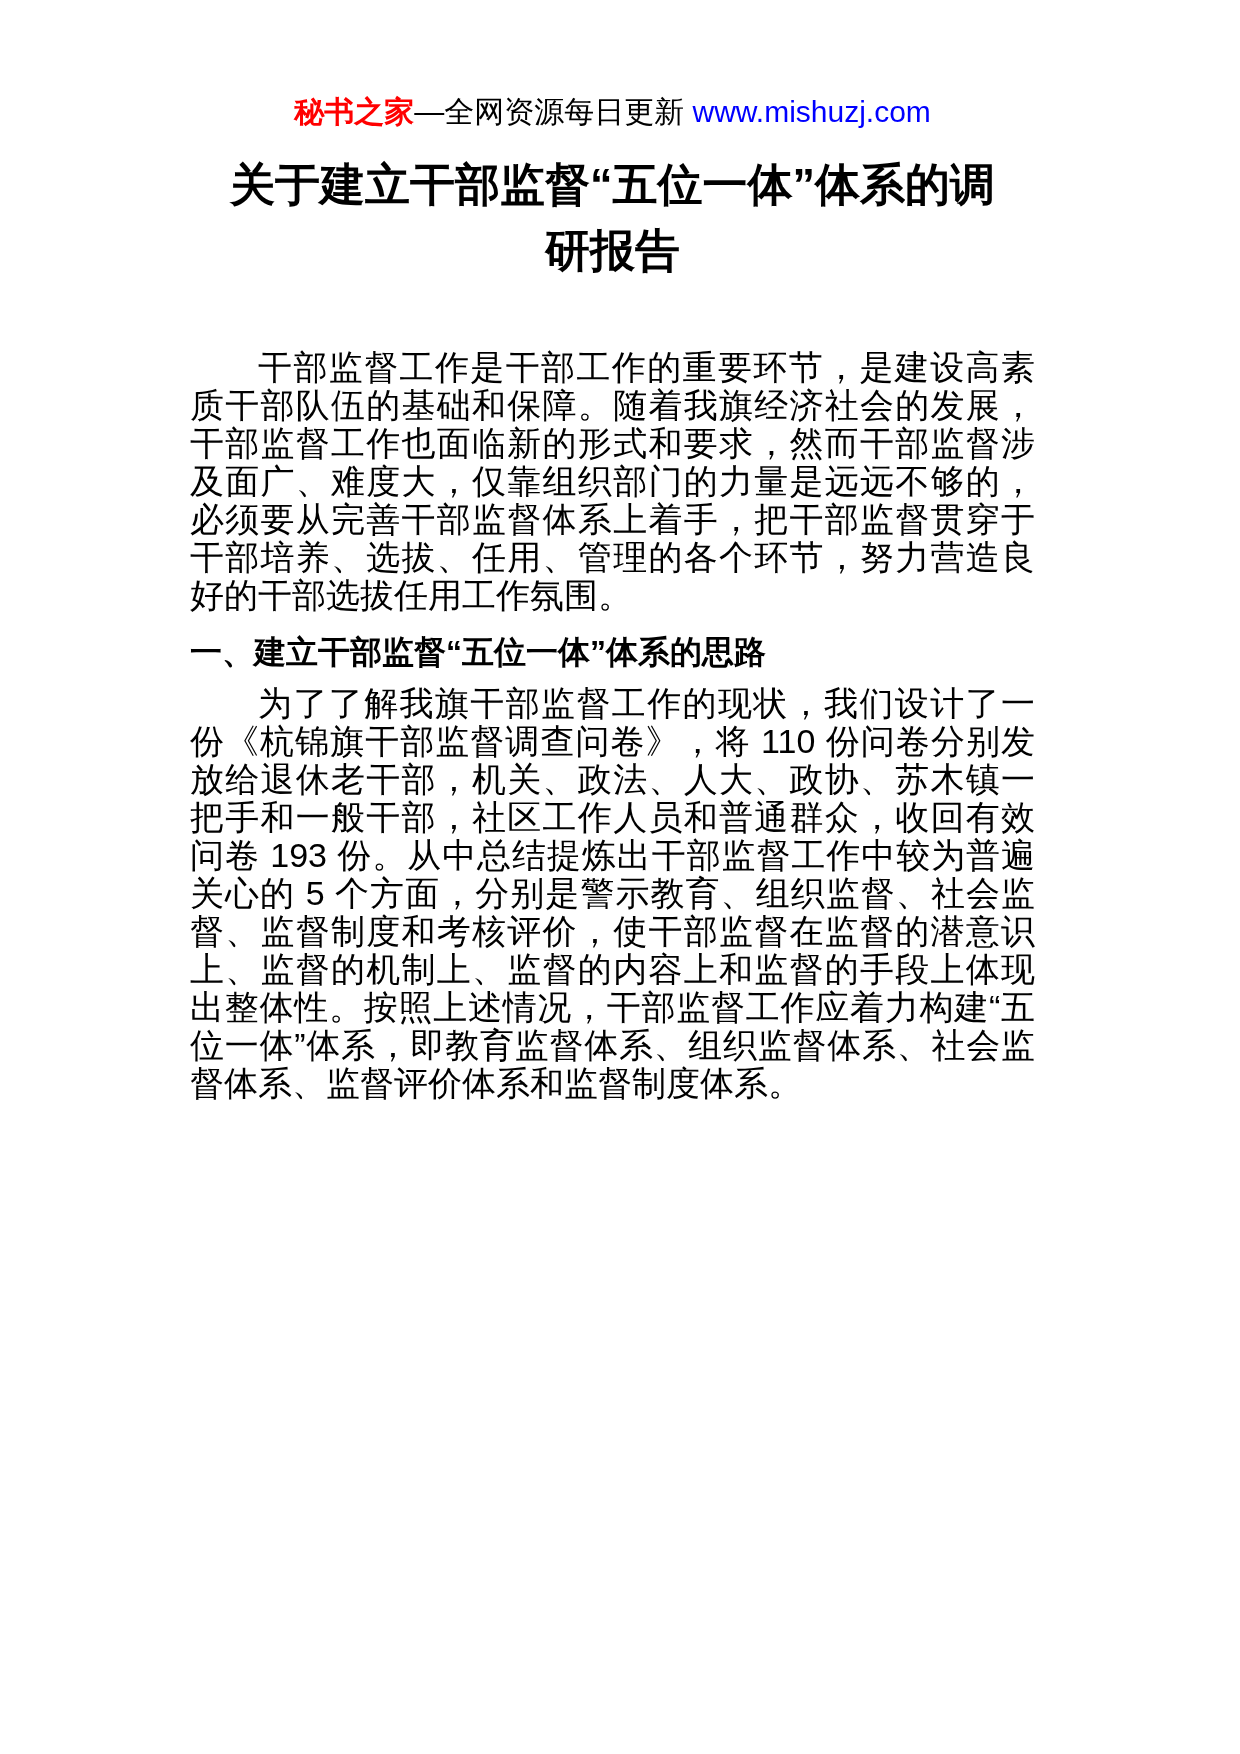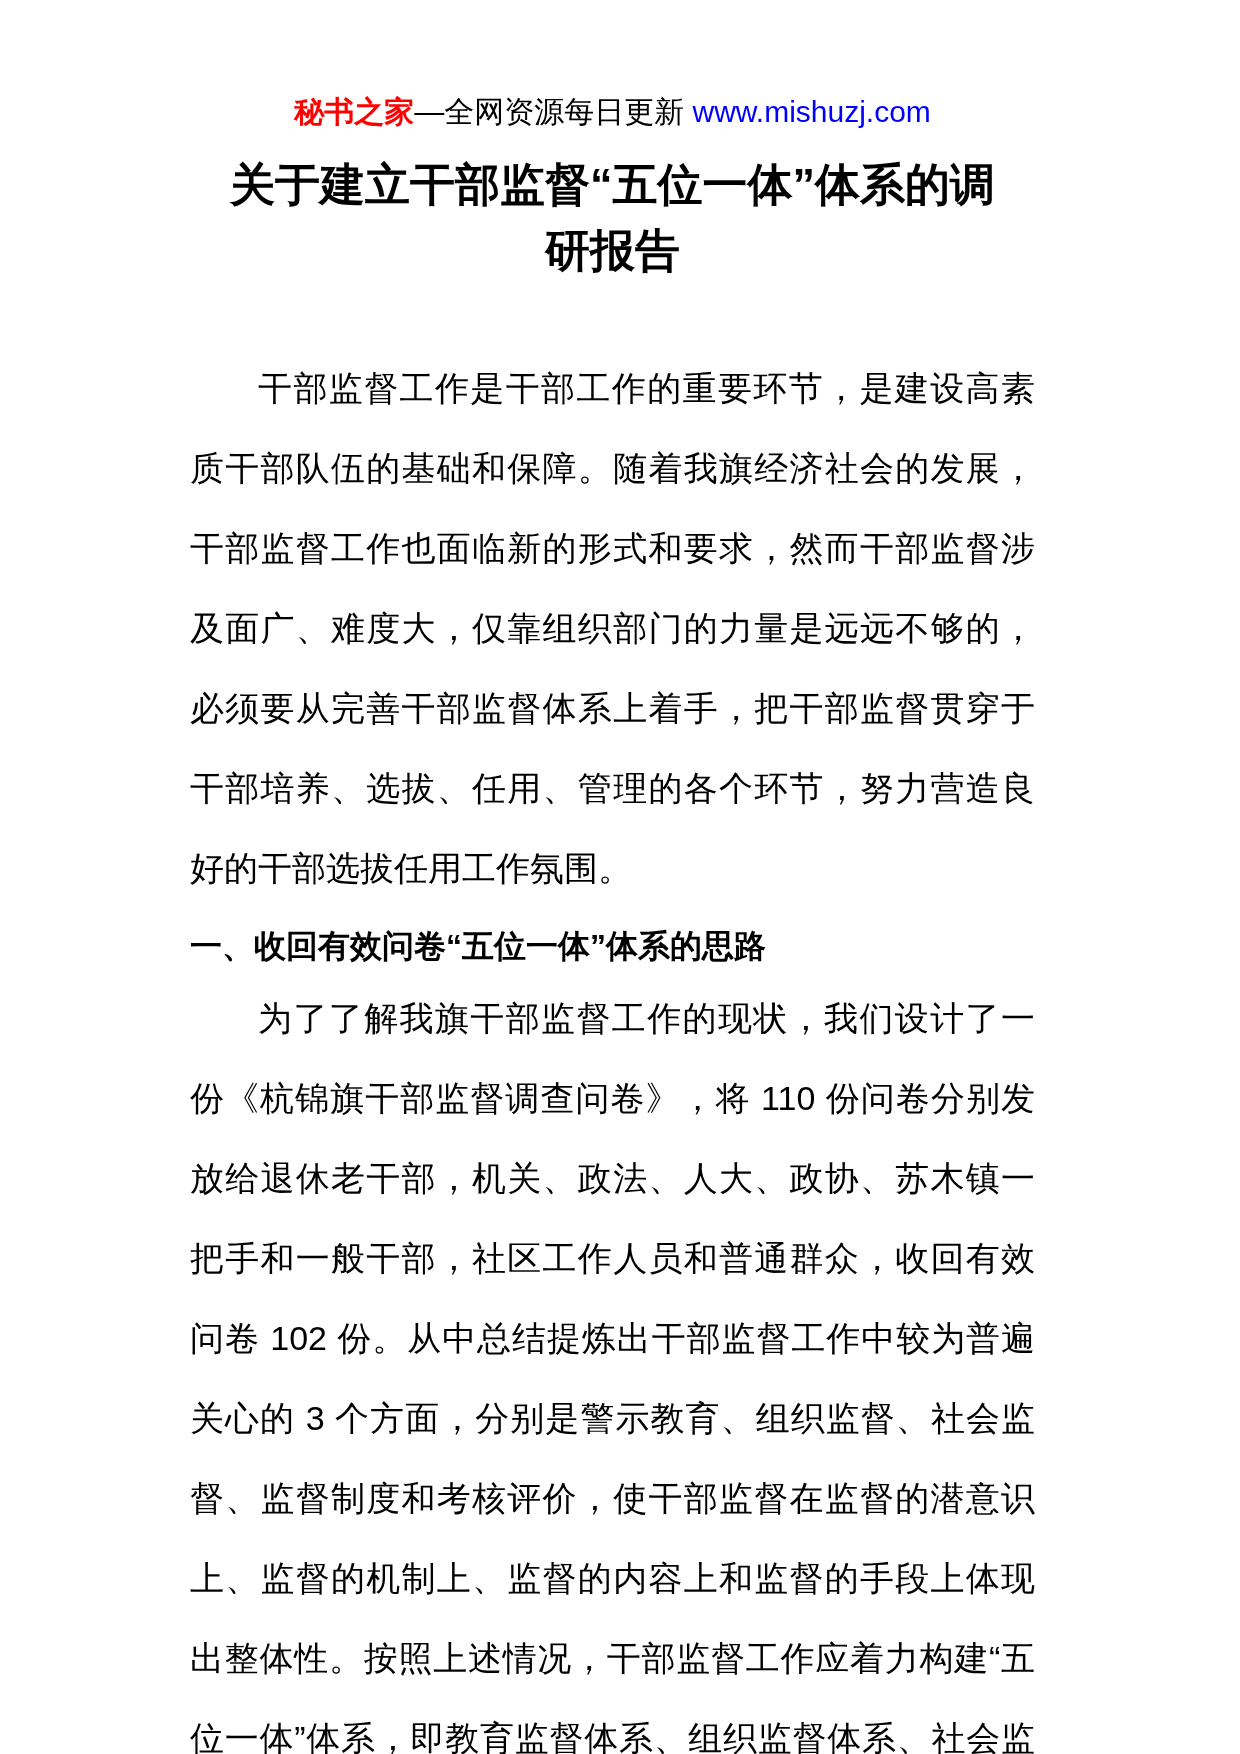--- a/index.html
+++ b/index.html
@@ -42,21 +42,21 @@
     font-size: 45px;
     font-weight: bold;
     line-height: 66px;
     text-align: center;
     max-width: 790px;
     margin: 17px auto 64px auto;
     letter-spacing: 0;
   }
   .body-para {
     font-size: 34px;
-    line-height: 80px;
+    line-height: 38px;
     text-align: justify;
     text-justify: inter-ideograph;
     text-indent: 2em;
     margin: 0;
   }
   .section-heading {
     font-size: 32px;
     font-weight: bold;
     line-height: 64px;
     margin: 6px 0 0 0;
@@ -69,17 +69,17 @@
 <div class="page">
 
   <div class="doc-header">
     <span class="brand">秘书之家</span><span class="tagline">—全网资源每日更新 </span><span class="url">www.mishuzj.com</span>
   </div>
 
   <h1 class="doc-title">关于建立干部监督“五位一体”体系的调研报告</h1>
 
   <p class="body-para">干部监督工作是干部工作的重要环节，是建设高素质干部队伍的基础和保障。随着我旗经济社会的发展，干部监督工作也面临新的形式和要求，然而干部监督涉及面广、难度大，仅靠组织部门的力量是远远不够的，必须要从完善干部监督体系上着手，把干部监督贯穿于干部培养、选拔、任用、管理的各个环节，努力营造良好的干部选拔任用工作氛围。</p>
 
-  <h2 class="section-heading">一、收回有效问卷“五位一体”体系的思路</h2>
+  <h2 class="section-heading">一、建立干部监督“五位一体”体系的思路</h2>
 
-  <p class="body-para">为了了解我旗干部监督工作的现状，我们设计了一份《杭锦旗干部监督调查问卷》，将 110 份问卷分别发放给退休老干部，机关、政法、人大、政协、苏木镇一把手和一般干部，社区工作人员和普通群众，收回有效问卷 102 份。从中总结提炼出干部监督工作中较为普遍关心的 3 个方面，分别是警示教育、组织监督、社会监督、监督制度和考核评价，使干部监督在监督的潜意识上、监督的机制上、监督的内容上和监督的手段上体现出整体性。按照上述情况，干部监督工作应着力构建“五位一体”体系，即教育监督体系、组织监督体系、社会监督体系、监督评价体系和监督制度体系。</p>
+  <p class="body-para">为了了解我旗干部监督工作的现状，我们设计了一份《杭锦旗干部监督调查问卷》，将 110 份问卷分别发放给退休老干部，机关、政法、人大、政协、苏木镇一把手和一般干部，社区工作人员和普通群众，收回有效问卷 193 份。从中总结提炼出干部监督工作中较为普遍关心的 5 个方面，分别是警示教育、组织监督、社会监督、监督制度和考核评价，使干部监督在监督的潜意识上、监督的机制上、监督的内容上和监督的手段上体现出整体性。按照上述情况，干部监督工作应着力构建“五位一体”体系，即教育监督体系、组织监督体系、社会监督体系、监督评价体系和监督制度体系。</p>
 
 </div>
 
 </body></html>

